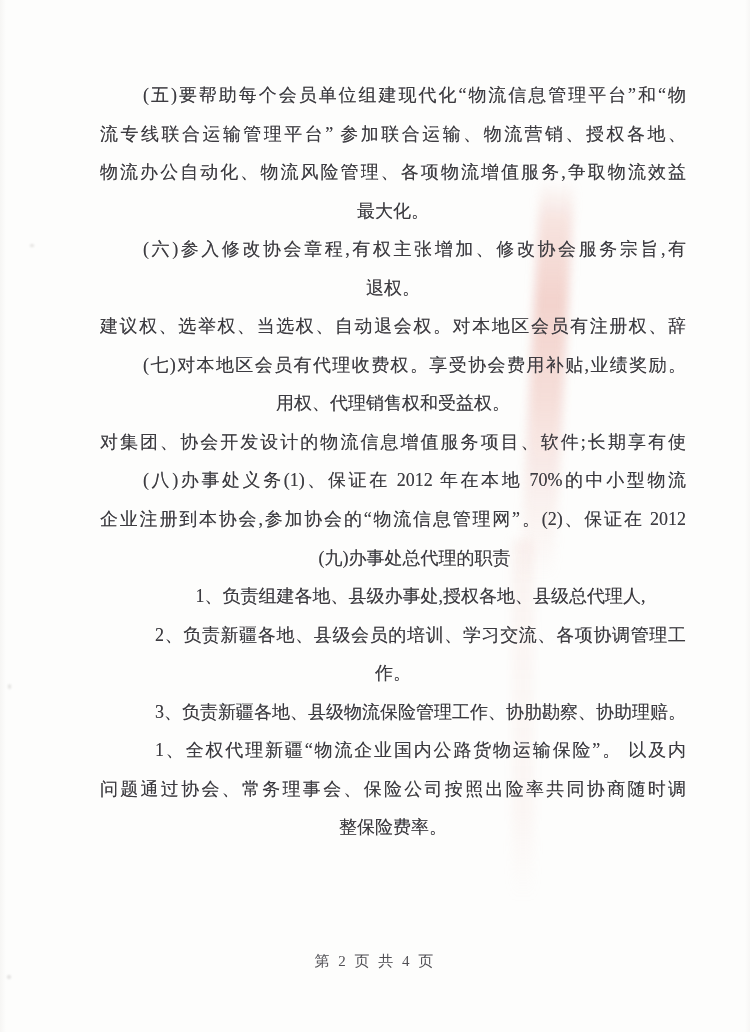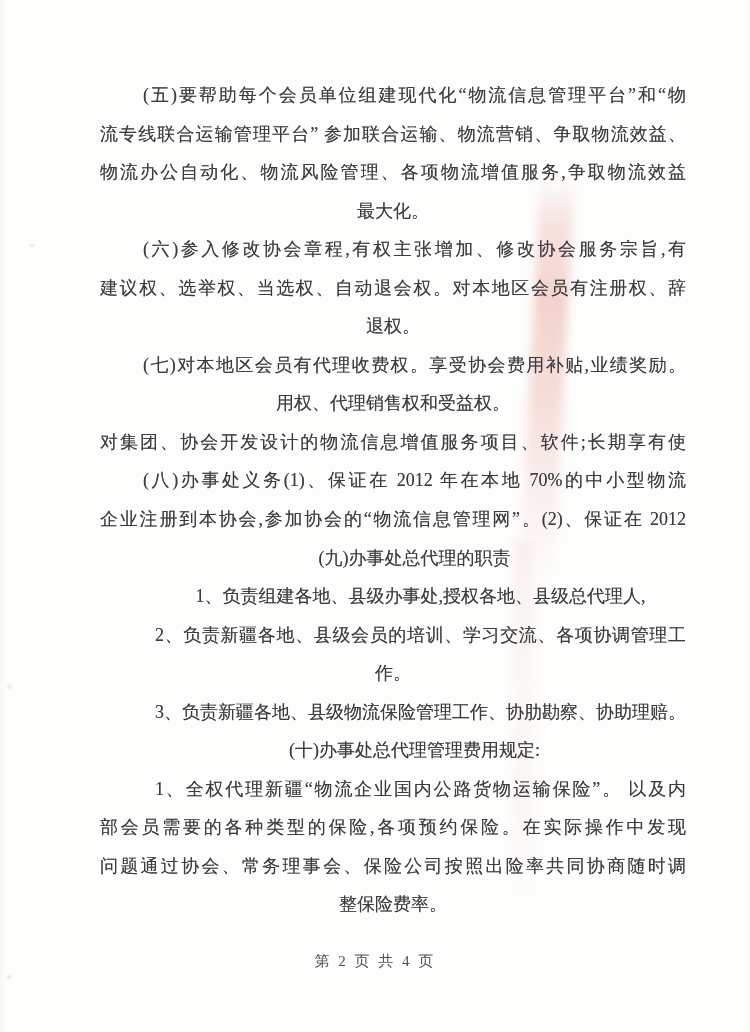--- a/index.html
+++ b/index.html
@@ -106,38 +106,36 @@
 
   <div class="pink-streak"></div>
   <div class="pink-streak-tail"></div>
 
   <div class="speck" style="left:30px; top:244px; width:4px; height:3px;"></div>
   <div class="speck" style="left:8px; top:684px; width:3px; height:5px;"></div>
   <div class="speck" style="left:7px; top:975px; width:4px; height:4px;"></div>
 
   <div class="text-block">
       <div class="line just" style="text-indent: 43px;">(五)要帮助每个会员单位组建现代化“物流信息管理平台”和“物</div>
-      <div class="line just" style="text-indent: 0px;">流专线联合运输管理平台” 参加联合运输、物流营销、争取物流效益、</div>
+      <div class="line just" style="text-indent: 0px;">流专线联合运输管理平台” 参加联合运输、物流营销、授权各地、</div>
       <div class="line just" style="text-indent: 0px;">物流办公自动化、物流风险管理、各项物流增值服务,争取物流效益</div>
       <div class="line" style="text-indent: 0px;">最大化。</div>
       <div class="line just" style="text-indent: 43px;">(六)参入修改协会章程,有权主张增加、修改协会服务宗旨,有</div>
+      <div class="line" style="text-indent: 0px;">退权。</div>
       <div class="line just" style="text-indent: 0px;">建议权、选举权、当选权、自动退会权。对本地区会员有注册权、辞</div>
-      <div class="line" style="text-indent: 0px;">退权。</div>
       <div class="line just" style="text-indent: 43px;">(七)对本地区会员有代理收费权。享受协会费用补贴,业绩奖励。</div>
       <div class="line" style="text-indent: 0px;">用权、代理销售权和受益权。</div>
       <div class="line just" style="text-indent: 0px;">对集团、协会开发设计的物流信息增值服务项目、软件;长期享有使</div>
       <div class="line just" style="text-indent: 43px;">(八)办事处义务(1)、保证在 2012 年在本地 70%的中小型物流</div>
       <div class="line just" style="text-indent: 0px;">企业注册到本协会,参加协会的“物流信息管理网”。(2)、保证在 2012</div>
       <div class="line" style="text-indent: 43px;">(九)办事处总代理的职责</div>
       <div class="line" style="text-indent: 55px;">1、负责组建各地、县级办事处,授权各地、县级总代理人,</div>
       <div class="line just" style="text-indent: 55px;">2、负责新疆各地、县级会员的培训、学习交流、各项协调管理工</div>
       <div class="line" style="text-indent: 0px;">作。</div>
       <div class="line just" style="text-indent: 55px;">3、负责新疆各地、县级物流保险管理工作、协肋勘察、协助理赔。</div>
-      <div class="line" style="text-indent: 43px;">(十)办事处总代理管理费用规定:</div>
       <div class="line just" style="text-indent: 55px;">1、全权代理新疆“物流企业国内公路货物运输保险”。 以及内</div>
-      <div class="line just" style="text-indent: 0px;">部会员需要的各种类型的保险,各项预约保险。在实际操作中发现</div>
       <div class="line just" style="text-indent: 0px;">问题通过协会、常务理事会、保险公司按照出险率共同协商随时调</div>
       <div class="line" style="text-indent: 0px;">整保险费率。</div>
     </div>
 
   <div class="footer">第 2 页 共 4 页</div>
 
 </div>
 
 </body></html>

